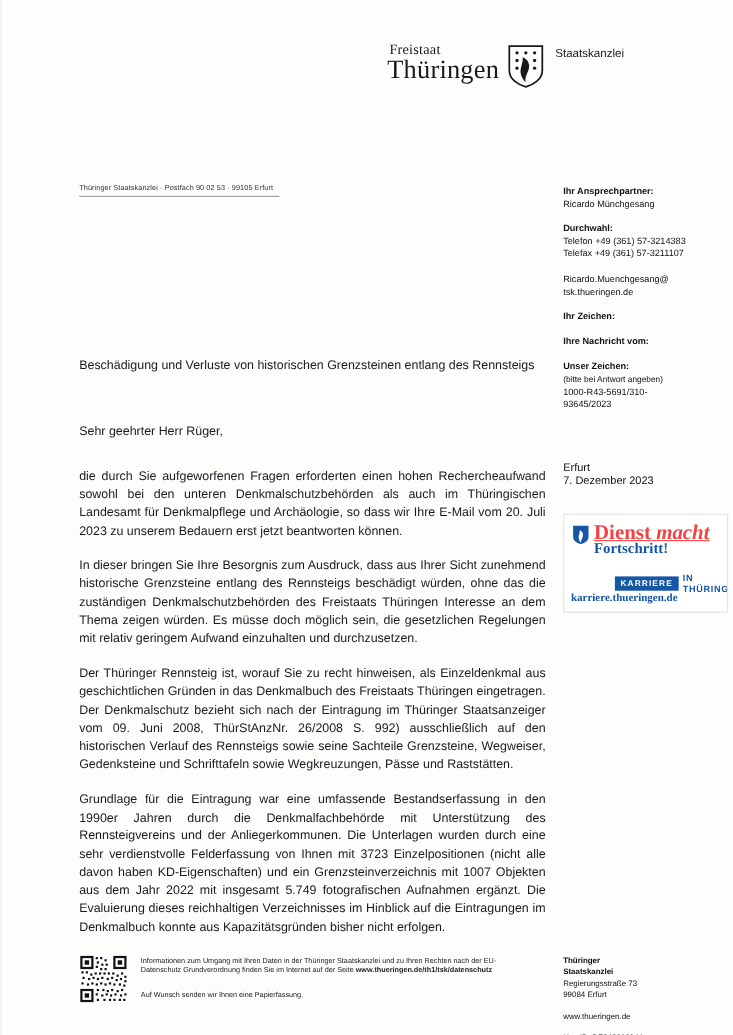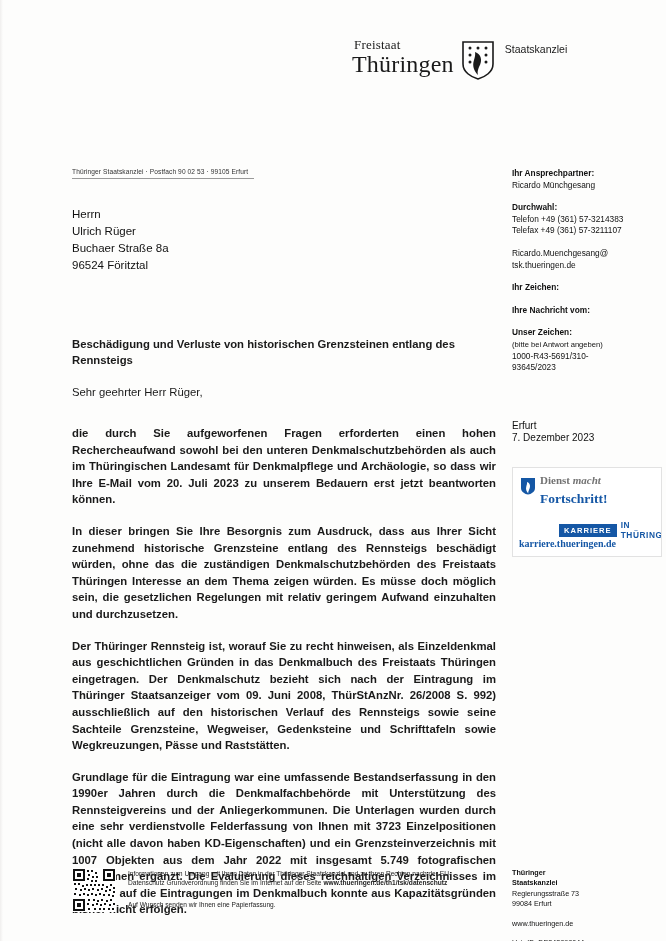--- a/index.html
+++ b/index.html
@@ -126,24 +126,25 @@
     position: absolute;
     left: 7px;
     top: 9px;
     width: 16px;
     height: 18px;
   }
   .banner-l1 {
     position: absolute;
     left: 27px;
     top: 6px;
-    font-size: 11px;
-    font-weight: bold;
-    color: #737373;
-    font-family: "Liberation Serif", serif;
+    font-size: 19px;
+    font-weight: bold;
+    color: #ef4444;
+    font-family: "Liberation Serif", serif;
+    text-decoration: underline;
   }
   .banner-l1 em {
     font-style: italic;
     font-family: "Liberation Serif", serif;
     font-weight: bold;
   }
   .banner-l2 {
     position: absolute;
     left: 27px;
     top: 23px;
@@ -181,43 +182,43 @@
     top: 70px;
     font-size: 10px;
     font-weight: bold;
     color: #1557a5;
     font-family: "Liberation Serif", serif;
   }
 
   
   .subject {
     position: absolute;
-    top: 336px;
+    top: 324px;
     left: 72px;
     width: 424px;
     font-size: 11.3px;
-    font-weight: bold;
+    font-weight: normal;
     line-height: 16px;
   }
   .salutation {
     position: absolute;
     top: 386px;
     left: 72px;
     font-size: 11.3px;
   }
   .body {
     position: absolute;
     top: 425px;
     left: 72px;
     width: 424px;
     font-size: 11.3px;
     line-height: 16.6px;
     text-align: justify;
   }
-  .body p { margin: 0 0 15px 0; font-weight: bold; }
+  .body p { margin: 0 0 15px 0; }
 
   
   .place-date {
     position: absolute;
     top: 420px;
     left: 512px;
     font-size: 10px;
     line-height: 11.6px;
     color: #111;
   }
@@ -292,26 +293,20 @@
       </g>
     </svg>
     <div class="staatskanzlei">Staatskanzlei</div>
   </div>
 
   <div class="sender-line">
     <span>Thüringer Staatskanzlei · Postfach 90 02 53 · 99105 Erfurt</span>
     <span class="rule"></span>
   </div>
 
-  <div class="address">
-    <div>Herrn</div>
-    <div>Ulrich Rüger</div>
-    <div>Buchaer Straße 8a</div>
-    <div>96524 Föritztal</div>
-  </div>
 
   <div class="info-col">
     <div class="grp">
       <div class="hdr">Ihr Ansprechpartner:</div>
       <div>Ricardo Münchgesang</div>
     </div>
     <div class="grp">
       <div class="hdr">Durchwahl:</div>
       <div>Telefon +49 (361) 57-3214383</div>
       <div>Telefax +49 (361) 57-3211107</div>

